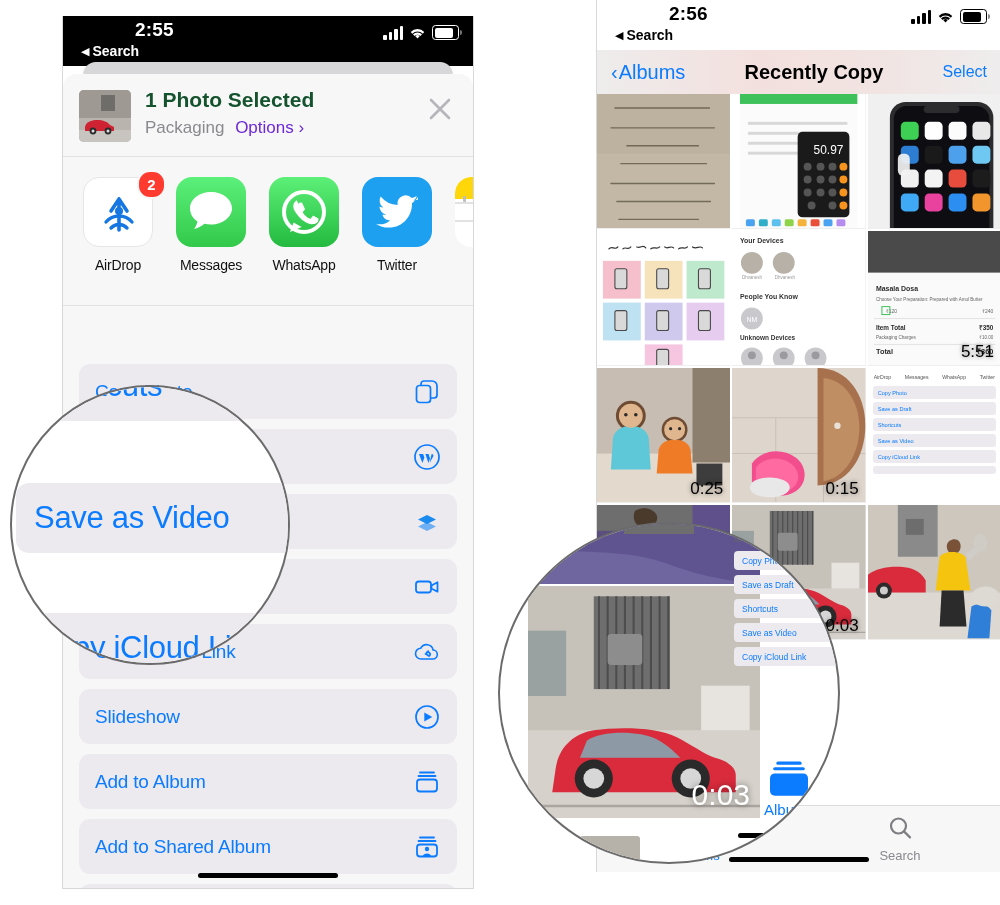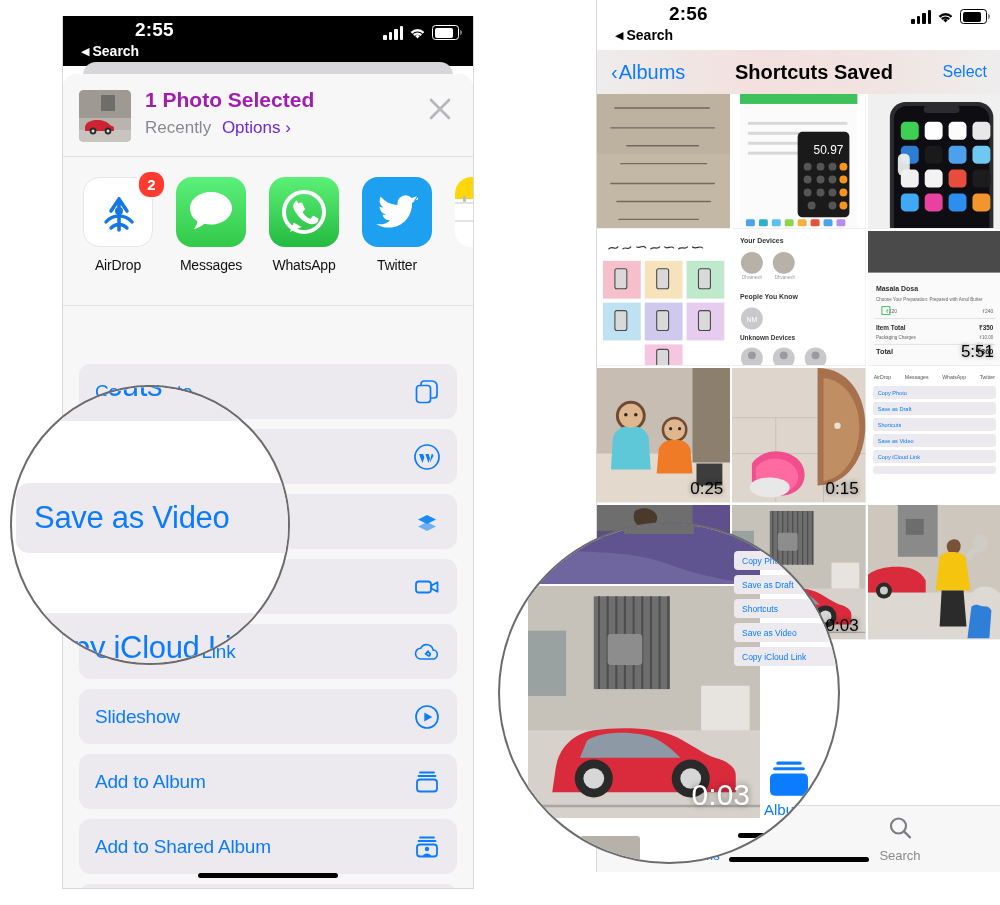--- a/index.html
+++ b/index.html
@@ -49,21 +49,21 @@
 
   
   .sheet-backcard{position:absolute;left:20px;right:20px;top:46px;height:26px;
                   background:#d7d7d9;border-radius:13px 13px 0 0;}
   .sheet{position:absolute;left:0;right:0;top:58px;bottom:0;background:#f7f7f8;
          border-radius:14px 14px 0 0;}
   .sheet-head{position:relative;height:82px;background:#f7f7f8;border-radius:14px 14px 0 0;
               border-bottom:1px solid #e2e2e4;}
   .sh-thumb{position:absolute;left:16px;top:16px;width:52px;height:52px;border-radius:5px;
             overflow:hidden;background:#bfbcb7;}
-  .sh-title{position:absolute;left:82px;top:14px;font-size:21px;font-weight:bold;color:#a21caf;}
+  .sh-title{position:absolute;left:82px;top:14px;font-size:21px;font-weight:bold;color:#14532d;}
   .sh-sub{position:absolute;left:82px;top:44px;font-size:17px;color:#8a8a8e;}
   .sh-opt{color:#6d28d9;margin-left:6px;}
   .sh-close{position:absolute;right:20px;top:22px;width:26px;height:26px;cursor:pointer;}
   .sh-close svg{display:block;}
 
   .apps-row{position:relative;height:148px;background:#f7f7f8;overflow:hidden;
             border-bottom:1px solid #e2e2e4;}
   .app{position:absolute;top:20px;width:70px;text-align:center;}
   .app .tile{width:70px;height:70px;border-radius:16px;position:relative;overflow:hidden;}
   .app .nm{margin-top:10px;font-size:14px;color:#111;letter-spacing:-.2px;}
@@ -159,21 +159,21 @@
           <rect x="0" y="40" width="52" height="12" fill="#c8c5c0"></rect>
           <path d="M6 37c1-5 6-7 12-7s11 2 13 5l4 2v4H6z" fill="#cf2233"></path>
           <circle cx="14" cy="41" r="3.4" fill="#2b2b2b"></circle>
             <circle cx="14" cy="41" r="1.5" fill="#ddd"></circle>
           <circle cx="29" cy="41" r="3.4" fill="#2b2b2b"></circle>
             <circle cx="29" cy="41" r="1.5" fill="#ddd"></circle>
         </svg>
       </div>
       <div class="sh-title">1 Photo Selected</div>
       <div class="sh-sub">
-        <span>Recently</span>
+        <span>Packaging</span>
         <span class="sh-opt">
           <span>Options</span>
           <span>›</span>
         </span>
       </div>
       <div class="sh-close">
         <svg width="26" height="26" viewBox="0 0 26 26">
             <path d="M4 4 L22 22 M22 4 L4 22" stroke="#b5b5ba" stroke-width="2.6" stroke-linecap="round"></path>
           </svg>
       </div>
@@ -367,21 +367,21 @@
           <span class="battfill"></span>
         </span>
     </div>
   </div>
 
   <div class="navbar">
     <div class="nav-back">
       <span>‹</span>
       <span>Albums</span>
     </div>
-    <div class="nav-title">Shortcuts Saved</div>
+    <div class="nav-title">Recently Copy</div>
     <div class="nav-sel">Select</div>
   </div>
 
   <div class="grid">
 
     <div class="cell">
       <svg class="img" viewBox="0 0 134 135" preserveAspectRatio="none">
         <rect width="134" height="135" fill="#bdb2a0"></rect>
           <rect y="60" width="134" height="75" fill="#c3b8a6"></rect>
         <g stroke="#5a503f" stroke-width="1.4" opacity=".75" stroke-linecap="round">

